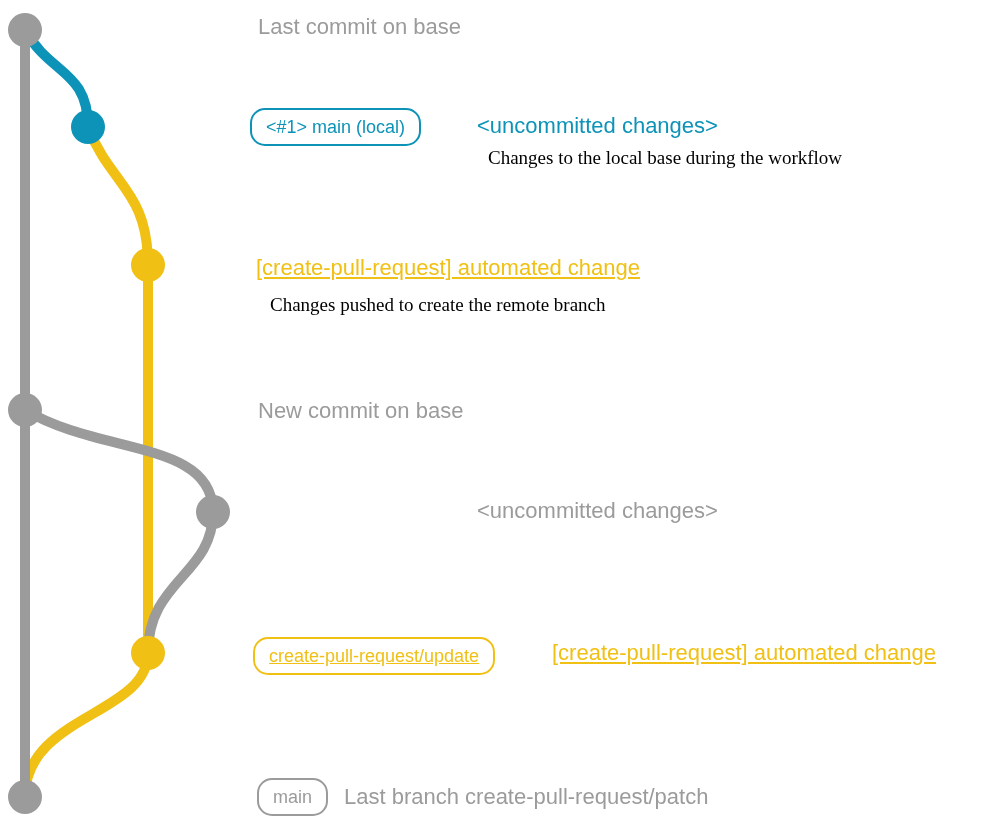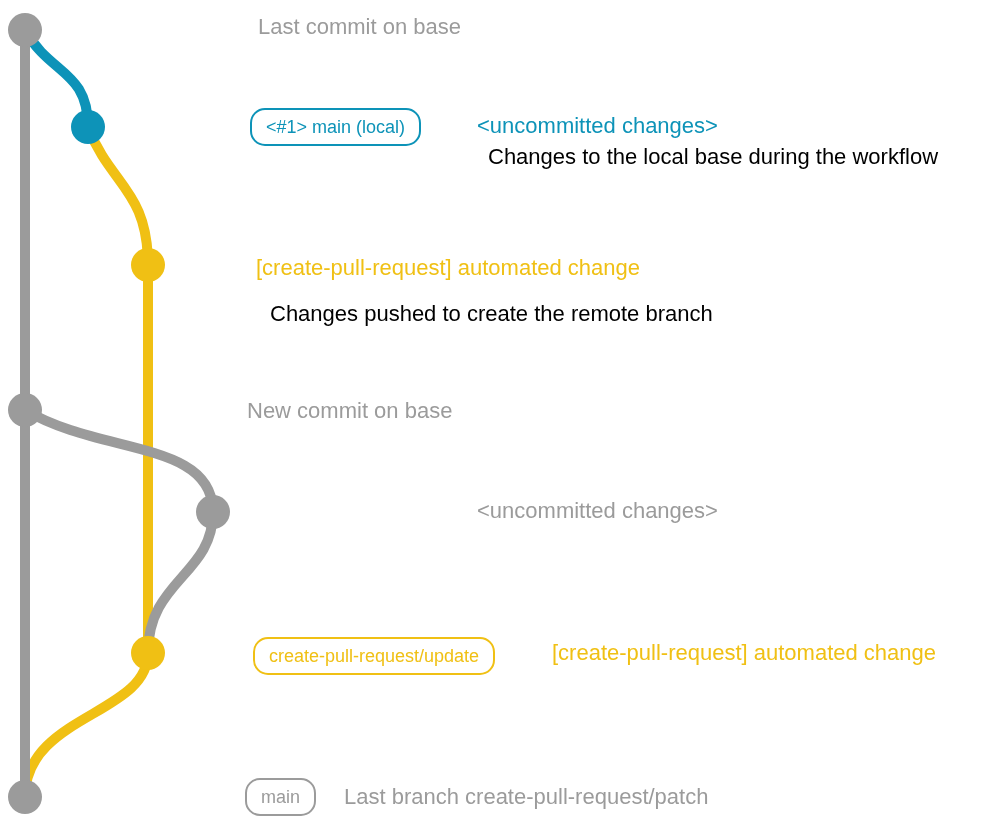--- a/index.html
+++ b/index.html
@@ -37,35 +37,35 @@
     white-space: nowrap;
     transform: translateY(-50%);
     text-align: center;
   }
   .msg {
     font-size: 22px;
     line-height: 1;
   }
   .gray   { color: var(--gray); }
   .blue   { color: var(--blue); }
-  .yellow { color: var(--yellow); }
+  .yellow { color: var(--yellow); text-decoration: underline; }
 
   .tag {
     display: inline-flex;
     align-items: center;
     font-size: 18px;
     line-height: 1;
     padding: 8px 14px;
     border: 2px solid currentColor;
     border-radius: 15px;
     background: var(--background, #ffffff);
   }
   .note {
-    font-family: Liberation Sans, sans-serif;
-    font-size: 22px;
+    font-family: Liberation Serif, serif;
+    font-size: 19px;
     line-height: 1;
     color: var(--note);
   }
 </style>
 </head>
 <body>
 
 <div class="canvas">
 
   <svg class="graph" width="981" height="827" viewBox="0 0 981 827">
@@ -91,29 +91,29 @@
 
   <div class="msg gray" style="left:258px; top:27px">Last commit on base</div>
 
   <div class="tag blue" style="left:250px; top:127px">
     <span>&lt;#1&gt; main (local)</span>
   </div>
   <div class="msg blue" style="left:477px; top:126px">&lt;uncommitted changes&gt;</div>
   <div class="note" style="left:488px; top:157px">Changes to the local base during the workflow</div>
 
   <div class="msg yellow" style="left:256px; top:268px">[create-pull-request] automated change</div>
-  <div class="note" style="left:270px; top:314px">Changes pushed to create the remote branch</div>
+  <div class="note" style="left:270px; top:304px">Changes pushed to create the remote branch</div>
 
-  <div class="msg gray" style="left:247px; top:411px">New commit on base</div>
+  <div class="msg gray" style="left:258px; top:411px">New commit on base</div>
 
   <div class="msg gray" style="left:477px; top:511px">&lt;uncommitted changes&gt;</div>
 
   <div class="tag yellow" style="left:253px; top:656px">
     <span>create-pull-request/update</span>
   </div>
   <div class="msg yellow" style="left:552px; top:653px">[create-pull-request] automated change</div>
 
-  <div class="tag gray" style="left:245px; top:797px">
+  <div class="tag gray" style="left:257px; top:797px">
     <span>main</span>
   </div>
   <div class="msg gray" style="left:344px; top:797px">Last branch create-pull-request/patch</div>
 
 </div>
 
 </body></html>

